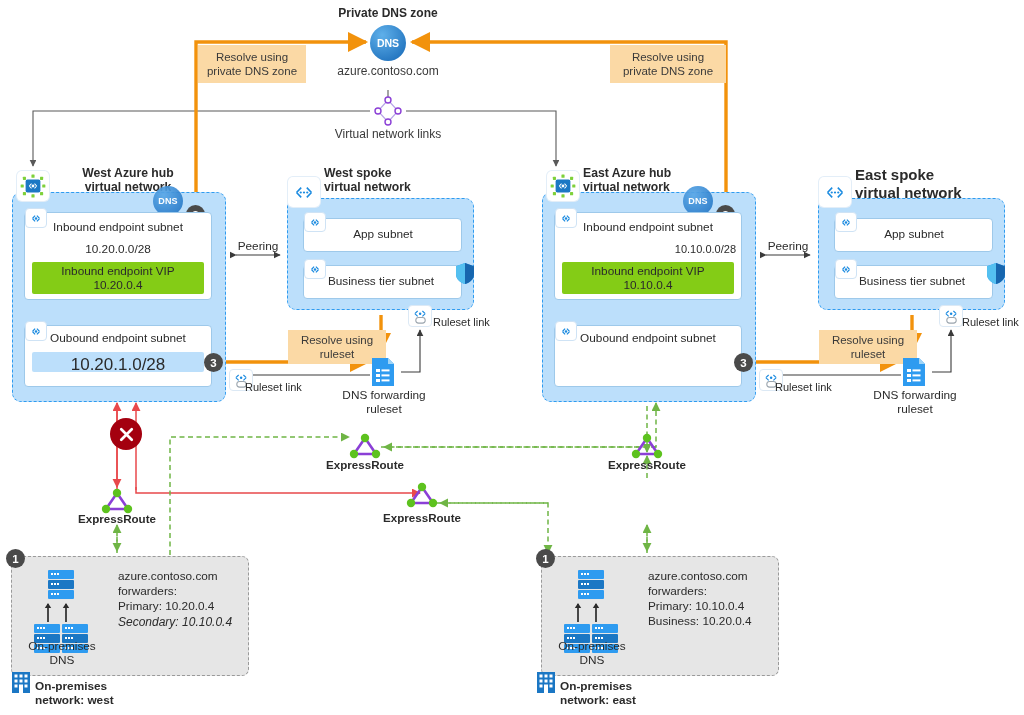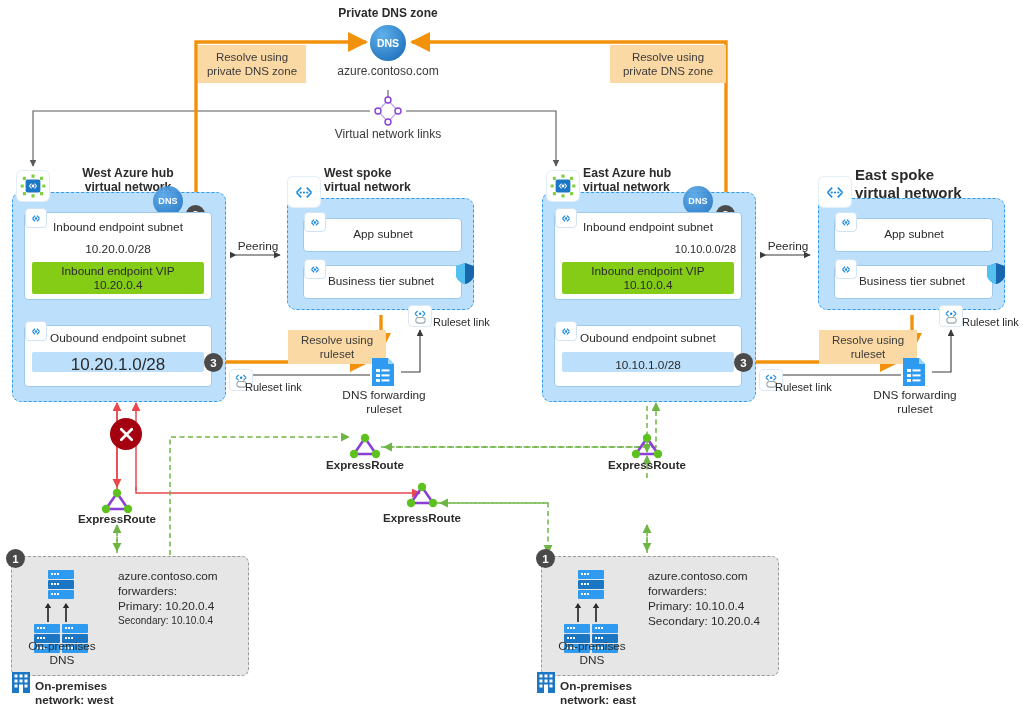--- a/index.html
+++ b/index.html
@@ -396,23 +396,20 @@
   </div>
 
   <div class="subnet" style="left:554px;top:325px;width:188px;height:62px;"></div>
   <div class="subicon" style="left:555px;top:321px;">
     <svg viewBox="0 0 18 14" width="16" height="13">
       <path d="M5,7 l3,-3.2 M5,7 l3,3.2 M13,7 l-3,-3.2 M13,7 l-3,3.2" stroke="#1B8BE0" stroke-width="1.3" fill="none"></path>
       <circle cx="9" cy="7" r="1.4" fill="#1B8BE0"></circle>
     </svg>
   </div>
   <div class="t c" style="left:560px;top:332px;width:176px;font-size:11.8px;">Oubound endpoint subnet</div>
-  <div class="cidrband" style="left:562px;top:352px;width:172px;height:20px;padding-top:3px;">
-    <span class="t" style="position:static;font-size:11.8px;">10.10.1.0/28</span>
-  </div>
 
   <div class="step" style="left:734px;top:353px;">
     <span>3</span>
   </div>
 
   <div class="rlicon" style="left:759px;top:369px;">
     <svg viewBox="0 0 20 18" width="19" height="17">
       <path d="M4,6 l3,-2.8 M4,6 l3,2.8 M15,6 l-3,-2.8 M15,6 l-3,2.8" stroke="#1B8BE0" stroke-width="1.2" fill="none"></path>
       <circle cx="9.6" cy="6" r="1.3" fill="#1B8BE0"></circle>
       <path d="M5,13 a3,3 0 0 1 3,-3 h4 a3,3 0 0 1 3,3 a3,3 0 0 1 -3,3 h-4 a3,3 0 0 1 -3,-3" fill="none" stroke="#9aa4ad" stroke-width="1.1"></path>
@@ -610,21 +607,21 @@
           </g>
       </g>
     </svg>
   </div>
   <div class="t c" style="left:14px;top:640px;width:96px;font-size:11.8px;white-space:pre-line;">On-premises
 DNS</div>
 
   <div class="t l" style="left:118px;top:570px;width:130px;font-size:11.8px;">azure.contoso.com</div>
   <div class="t l" style="left:118px;top:585px;width:130px;font-size:11.8px;">forwarders:</div>
   <div class="t l" style="left:118px;top:600px;width:130px;font-size:11.8px;">Primary: 10.20.0.4</div>
-  <div class="t l" style="left:118px;top:615px;width:135px;font-size:10px;">Secondary: 10.10.0.4</div>
+  <div class="t l" style="left:118px;top:615px;width:135px;font-size:12px;font-style:italic;">Secondary: 10.10.0.4</div>
 
   <div class="bldg" style="left:11px;top:671px;">
     <svg viewBox="0 0 20 22" width="20" height="22">
       <rect x="1" y="1" width="18" height="21" fill="#1B77C4"></rect>
       <g fill="#fff">
         <rect x="3.5" y="3.5" width="3" height="3"></rect>
           <rect x="8.5" y="3.5" width="3" height="3"></rect>
           <rect x="13.5" y="3.5" width="3" height="3"></rect>
         <rect x="3.5" y="8.5" width="3" height="3"></rect>
           <rect x="8.5" y="8.5" width="3" height="3"></rect>
@@ -710,21 +707,21 @@
           </g>
       </g>
     </svg>
   </div>
   <div class="t c" style="left:544px;top:640px;width:96px;font-size:11.8px;white-space:pre-line;">On-premises
 DNS</div>
 
   <div class="t l" style="left:648px;top:570px;width:130px;font-size:11.8px;">azure.contoso.com</div>
   <div class="t l" style="left:648px;top:585px;width:130px;font-size:11.8px;">forwarders:</div>
   <div class="t l" style="left:648px;top:600px;width:130px;font-size:11.8px;">Primary: 10.10.0.4</div>
-  <div class="t l" style="left:648px;top:615px;width:135px;font-size:11.8px;">Secondary: 10.20.0.4</div>
+  <div class="t l" style="left:648px;top:615px;width:135px;font-size:11.8px;">Business: 10.20.0.4</div>
 
   <div class="bldg" style="left:536px;top:671px;">
     <svg viewBox="0 0 20 22" width="20" height="22">
       <rect x="1" y="1" width="18" height="21" fill="#1B77C4"></rect>
       <g fill="#fff">
         <rect x="3.5" y="3.5" width="3" height="3"></rect>
           <rect x="8.5" y="3.5" width="3" height="3"></rect>
           <rect x="13.5" y="3.5" width="3" height="3"></rect>
         <rect x="3.5" y="8.5" width="3" height="3"></rect>
           <rect x="8.5" y="8.5" width="3" height="3"></rect>

